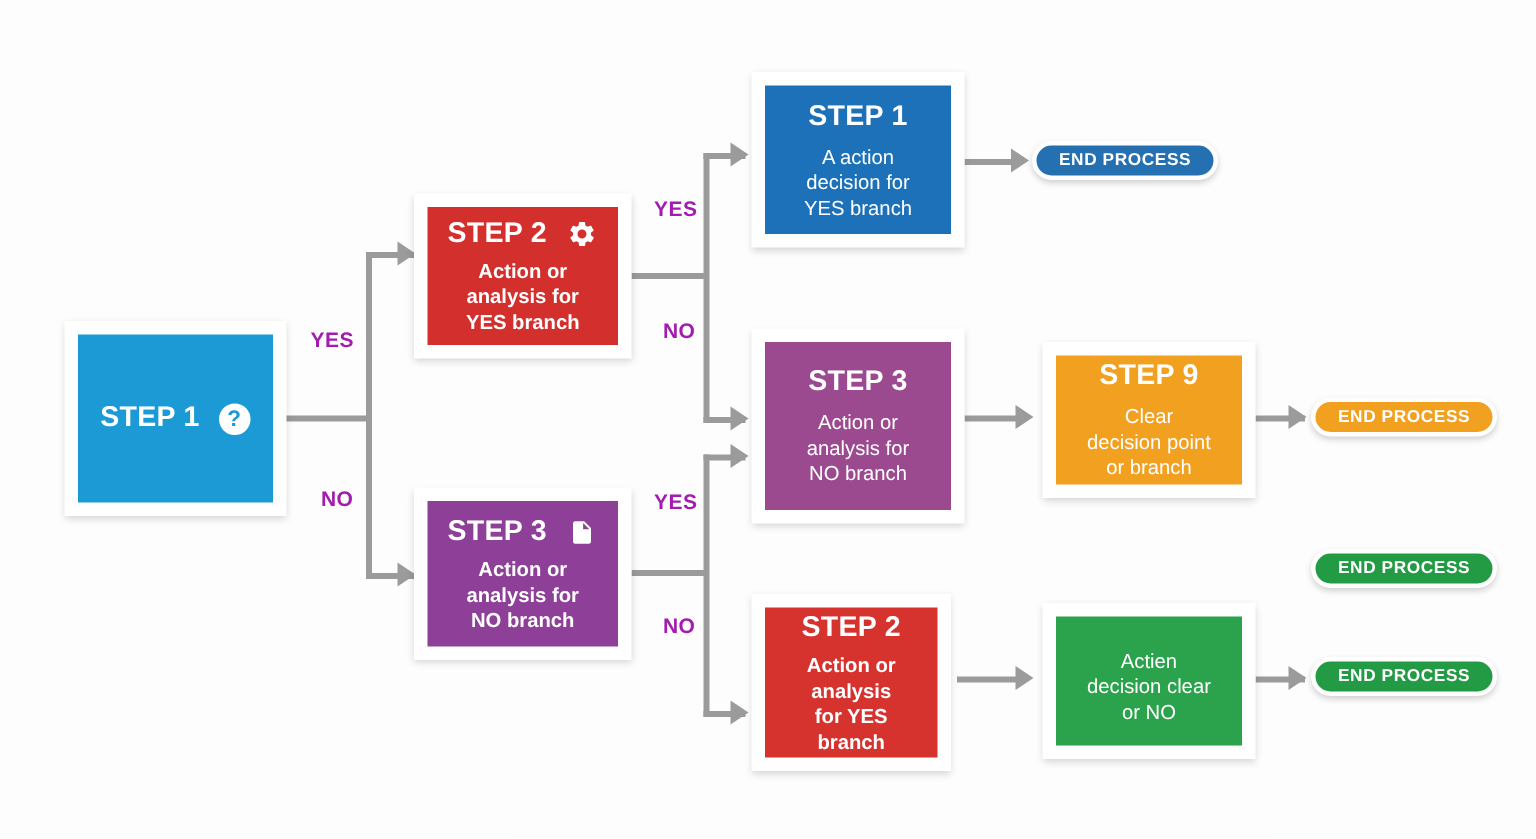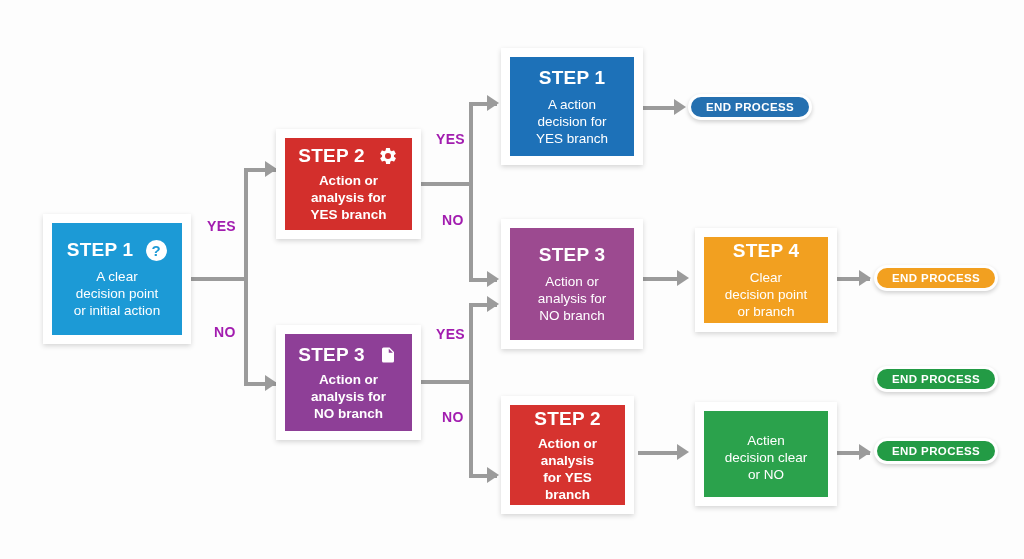--- a/index.html
+++ b/index.html
@@ -180,21 +180,20 @@
   <span class="branch-label" style="left:442px; top:409px;">NO</span>
 
   <div class="card" style="left:43px; top:214px; width:148px; height:130px;">
     <div class="fill" style="background:#1c9ad6;">
       <div class="title-row">
         <span class="node-title">STEP 1</span>
         <span class="icon-badge">
           <span class="qmark">?</span>
         </span>
       </div>
-      <div class="node-desc">A clear decision point or initial action</div>
     </div>
   </div>
 
   <div class="card" style="left:276px; top:129px; width:145px; height:110px;">
     <div class="fill" style="background:#d32f2c;">
       <div class="title-row">
         <span class="node-title">STEP 2</span>
         <span class="icon-badge">
           <svg width="20" height="20" viewBox="0 0 24 24" aria-hidden="true">
             <path fill="#ffffff" d="M19.14 12.94a7.07 7.07 0 0 0 .06-.94 7.07 7.07 0 0 0-.06-.94l2.03-1.58a.5.5 0 0 0 .12-.62l-1.92-3.32a.5.5 0 0 0-.6-.22l-2.39.96a7.1 7.1 0 0 0-1.62-.94l-.36-2.54a.5.5 0 0 0-.5-.42h-3.84a.5.5 0 0 0-.5.42l-.36 2.54c-.58.24-1.12.55-1.62.94l-2.39-.96a.5.5 0 0 0-.6.22L2.75 8.86a.5.5 0 0 0 .12.62l2.03 1.58a7.3 7.3 0 0 0 0 1.88l-2.03 1.58a.5.5 0 0 0-.12.62l1.92 3.32c.12.22.38.3.6.22l2.39-.96c.5.39 1.04.7 1.62.94l.36 2.54a.5.5 0 0 0 .5.42h3.84a.5.5 0 0 0 .5-.42l.36-2.54c.58-.24 1.12-.55 1.62-.94l2.39.96c.22.08.48 0 .6-.22l1.92-3.32a.5.5 0 0 0-.12-.62l-2.03-1.58ZM12 15.6A3.6 3.6 0 1 1 15.6 12 3.6 3.6 0 0 1 12 15.6Z"></path>
@@ -233,21 +232,21 @@
       <div class="title-row">
         <span class="node-title">STEP 3</span>
       </div>
       <div class="node-desc">Action or analysis for NO branch</div>
     </div>
   </div>
 
   <div class="card" style="left:695px; top:228px; width:142px; height:104px;">
     <div class="fill" style="background:#f2a020;">
       <div class="title-row">
-        <span class="node-title">STEP 4</span>
+        <span class="node-title">STEP 9</span>
       </div>
       <div class="node-desc">Clear decision point or branch</div>
     </div>
   </div>
 
   <div class="card" style="left:501px; top:396px; width:133px; height:118px;">
     <div class="fill" style="background:#d6332f;">
       <div class="title-row">
         <span class="node-title">STEP 2</span>
       </div>

